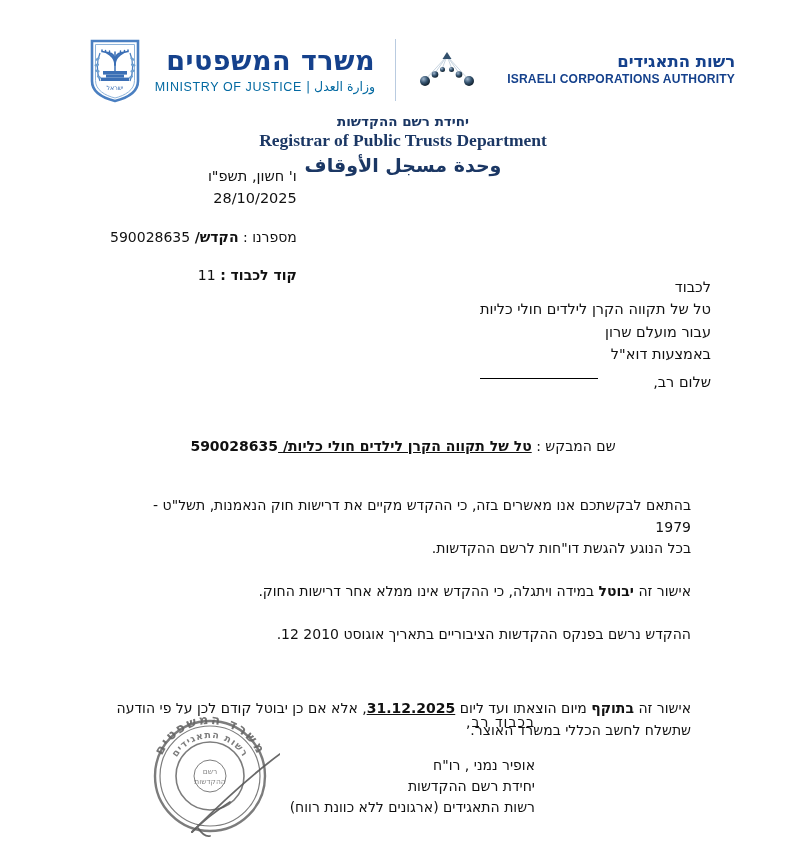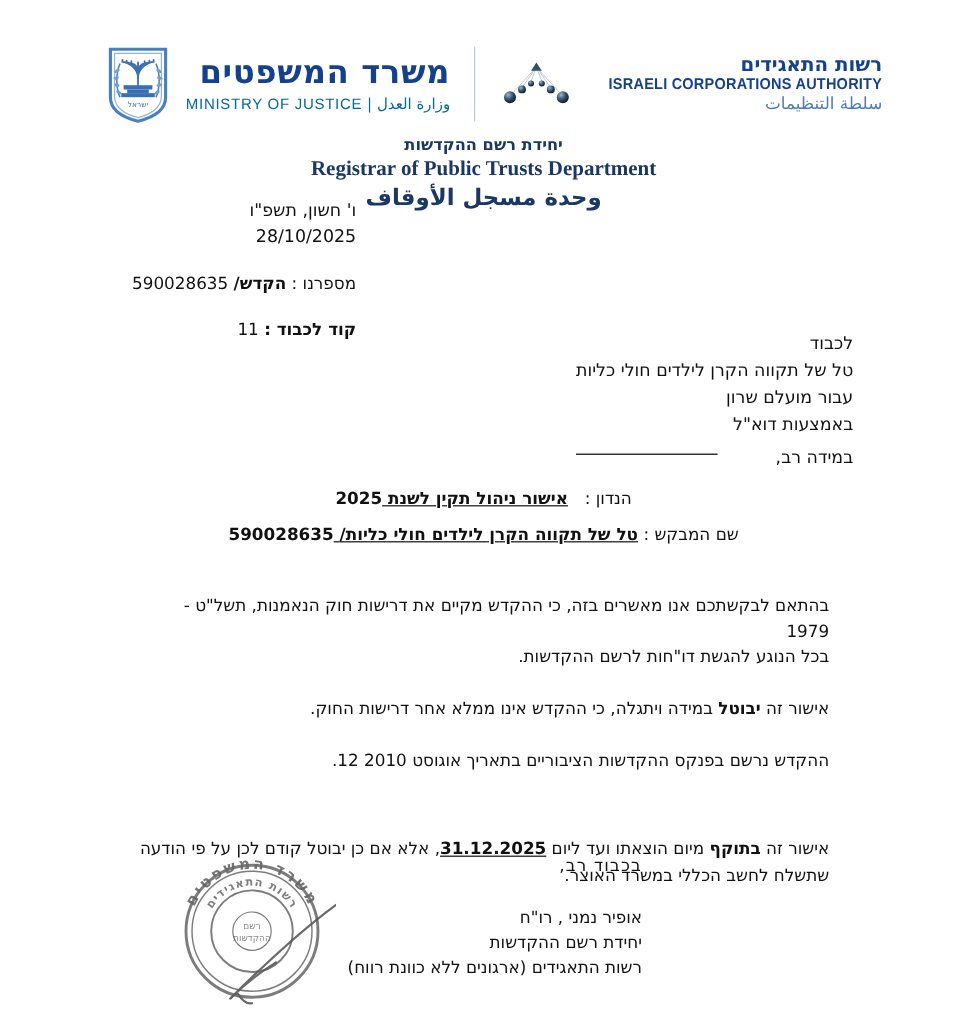--- a/index.html
+++ b/index.html
@@ -349,21 +349,20 @@
           <circle cx="53" cy="34" r="5" fill="url(#sph)"></circle>
           <circle cx="19" cy="27.5" r="3.3" fill="url(#sph)"></circle>
           <circle cx="43" cy="27.5" r="3.3" fill="url(#sph)"></circle>
           <circle cx="26.5" cy="22.5" r="2.5" fill="url(#sph)"></circle>
           <circle cx="35.5" cy="22.5" r="2.5" fill="url(#sph)"></circle>
         </svg>
       </span>
       <span class="ica-text">
         <div class="ica-he">רשות התאגידים</div>
         <div class="ica-en">ISRAELI CORPORATIONS AUTHORITY</div>
-        <div class="ica-ar">سلطة التنظيمات</div>
       </span>
     </div>
   </div>
 
   <div class="dept">
     <div class="dept-he">יחידת רשם ההקדשות</div>
     <div class="dept-en">Registrar of Public Trusts Department</div>
     <div class="dept-ar">وحدة مسجل الأوقاف</div>
   </div>
 
@@ -377,25 +376,22 @@
   </div>
 
   <div class="addressee">
     <div>לכבוד</div>
     <div>טל של תקווה הקרן לילדים חולי כליות</div>
     <div>עבור מועלם שרון</div>
     <div>באמצעות דוא"ל</div>
     <div class="addr-rule"></div>
   </div>
 
-  <div class="greeting">במידה רב,</div>
-
-  <div class="subject">
-    <span class="subject-line"><span class="subject-label">הנדון :</span><span class="subject-value"><span>אישור ניהול תקין לשנת</span> <span class="yr">2025</span></span></span>
-  </div>
+  <div class="greeting">שלום רב,</div>
+
 
   <div class="applicant">
     <span class="applicant-label">שם המבקש :</span>
     <span class="applicant-value"><span>טל של תקווה הקרן לילדים חולי כליות/</span> <span class="num">590028635</span></span>
   </div>
 
   <div class="body-text">
 
     <p><span>בהתאם לבקשתכם אנו מאשרים בזה, כי ההקדש מקיים את דרישות חוק הנאמנות, תשל"ט - </span><span class="ltr">1979</span><br><span>בכל הנוגע להגשת דו"חות לרשם ההקדשות.</span></p>
 

